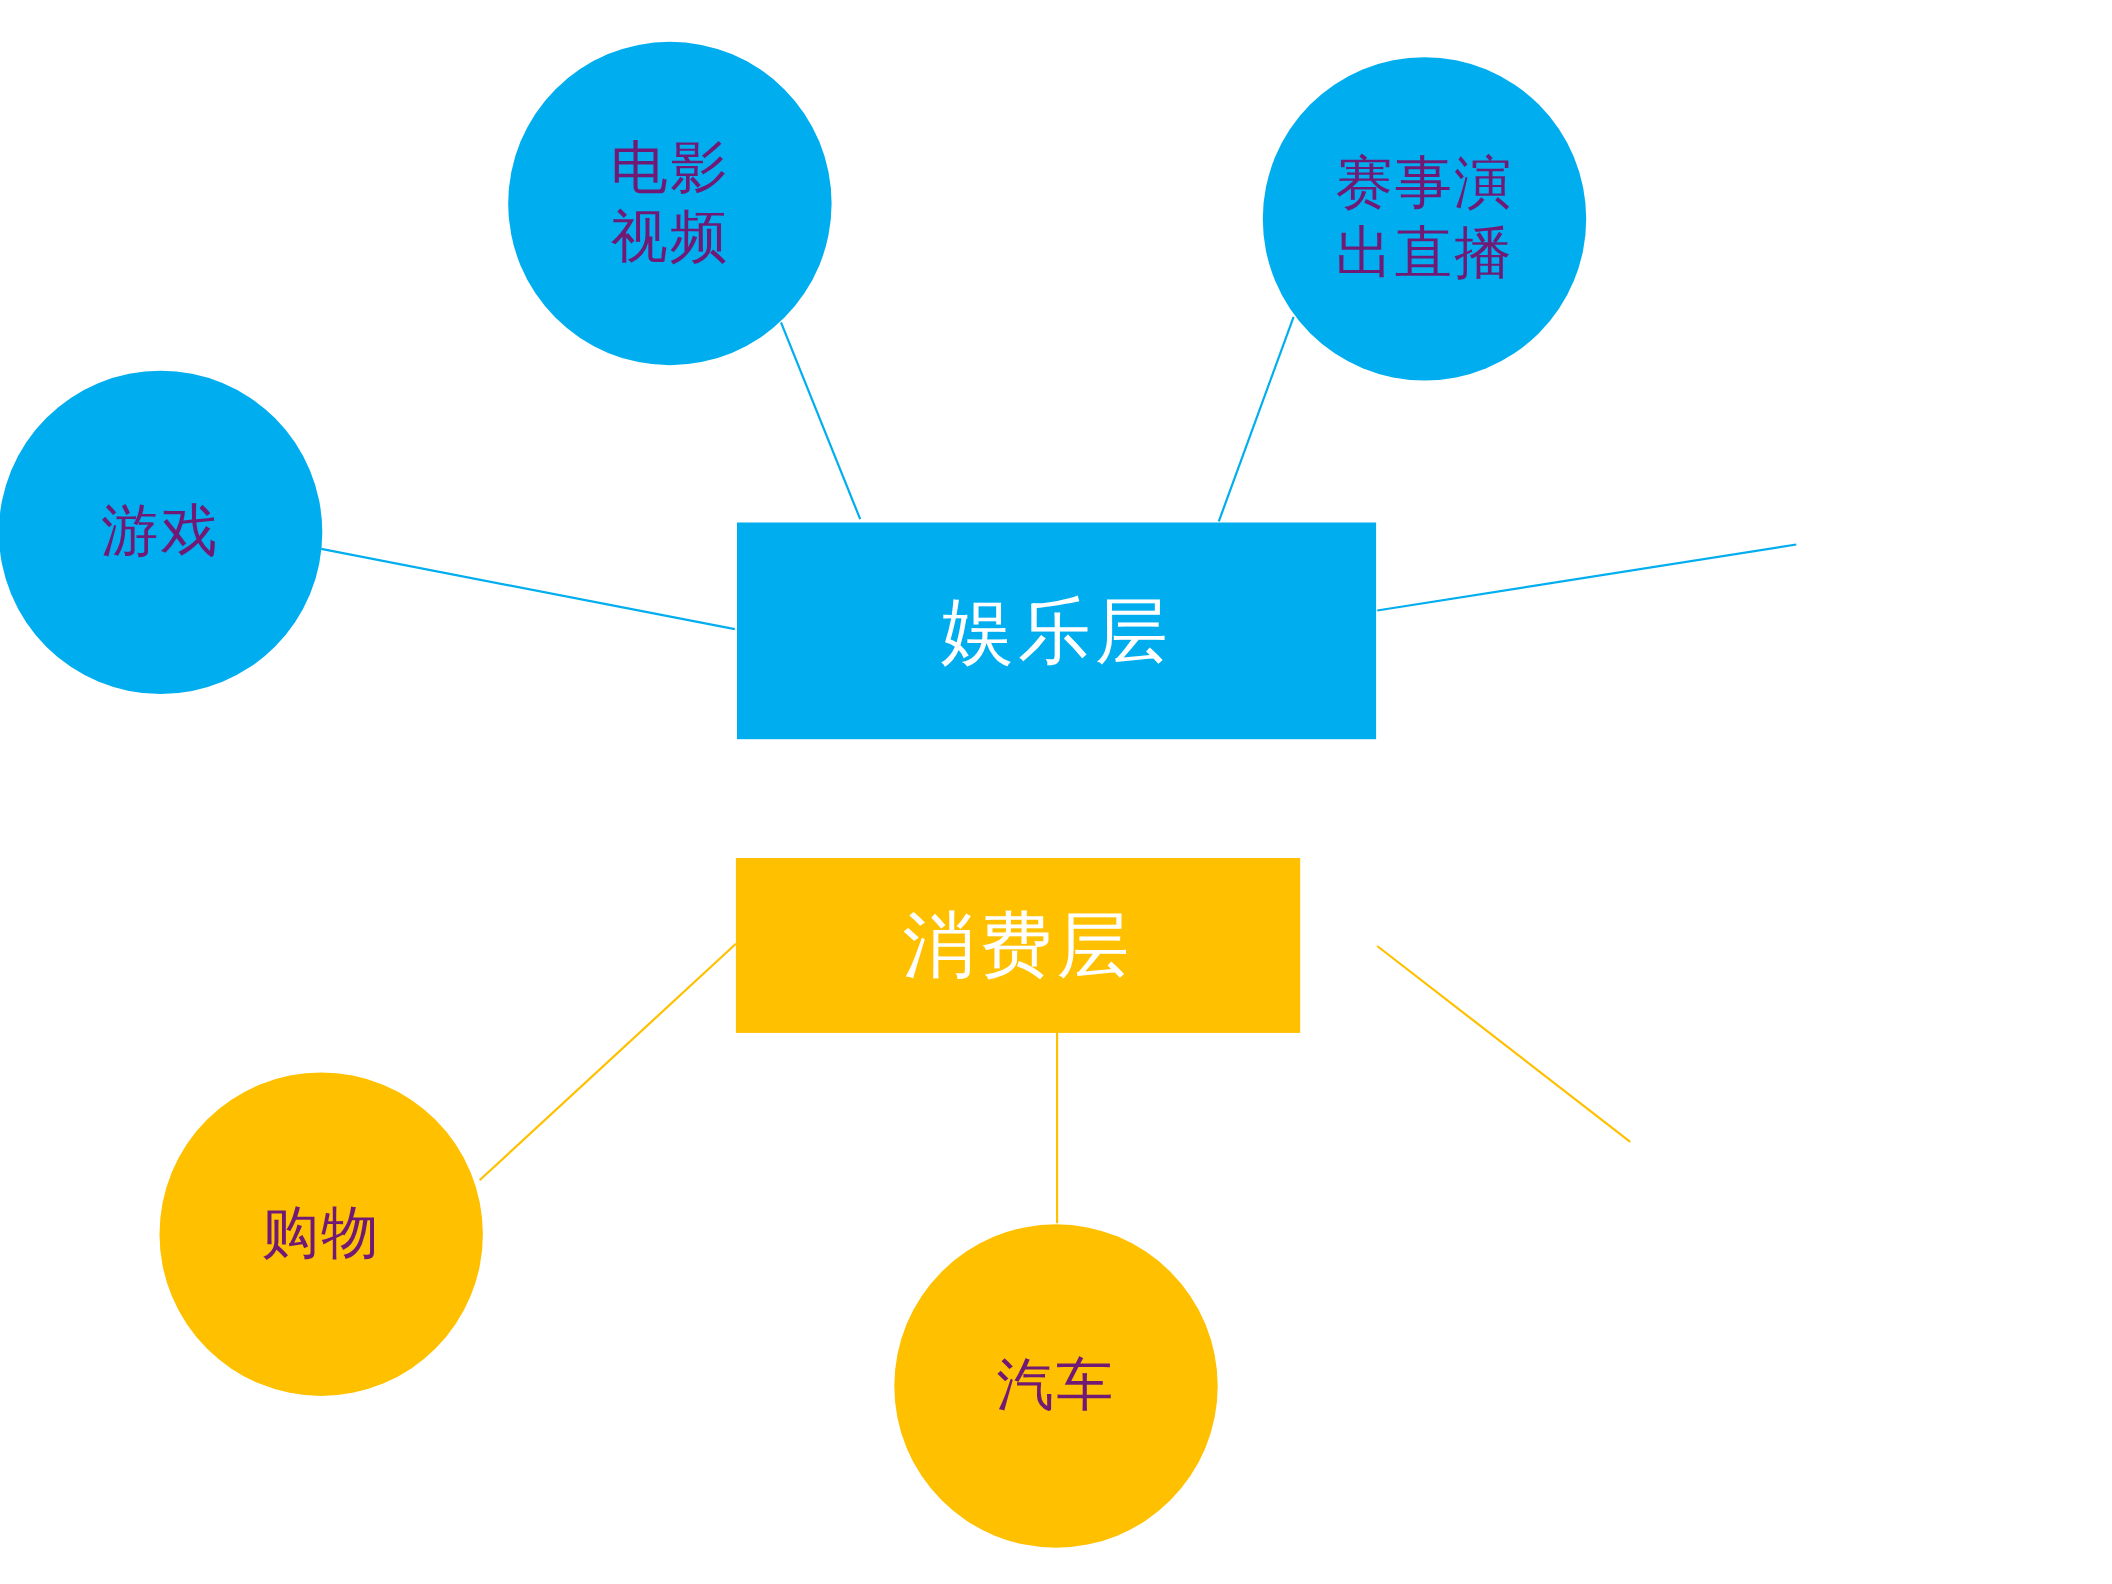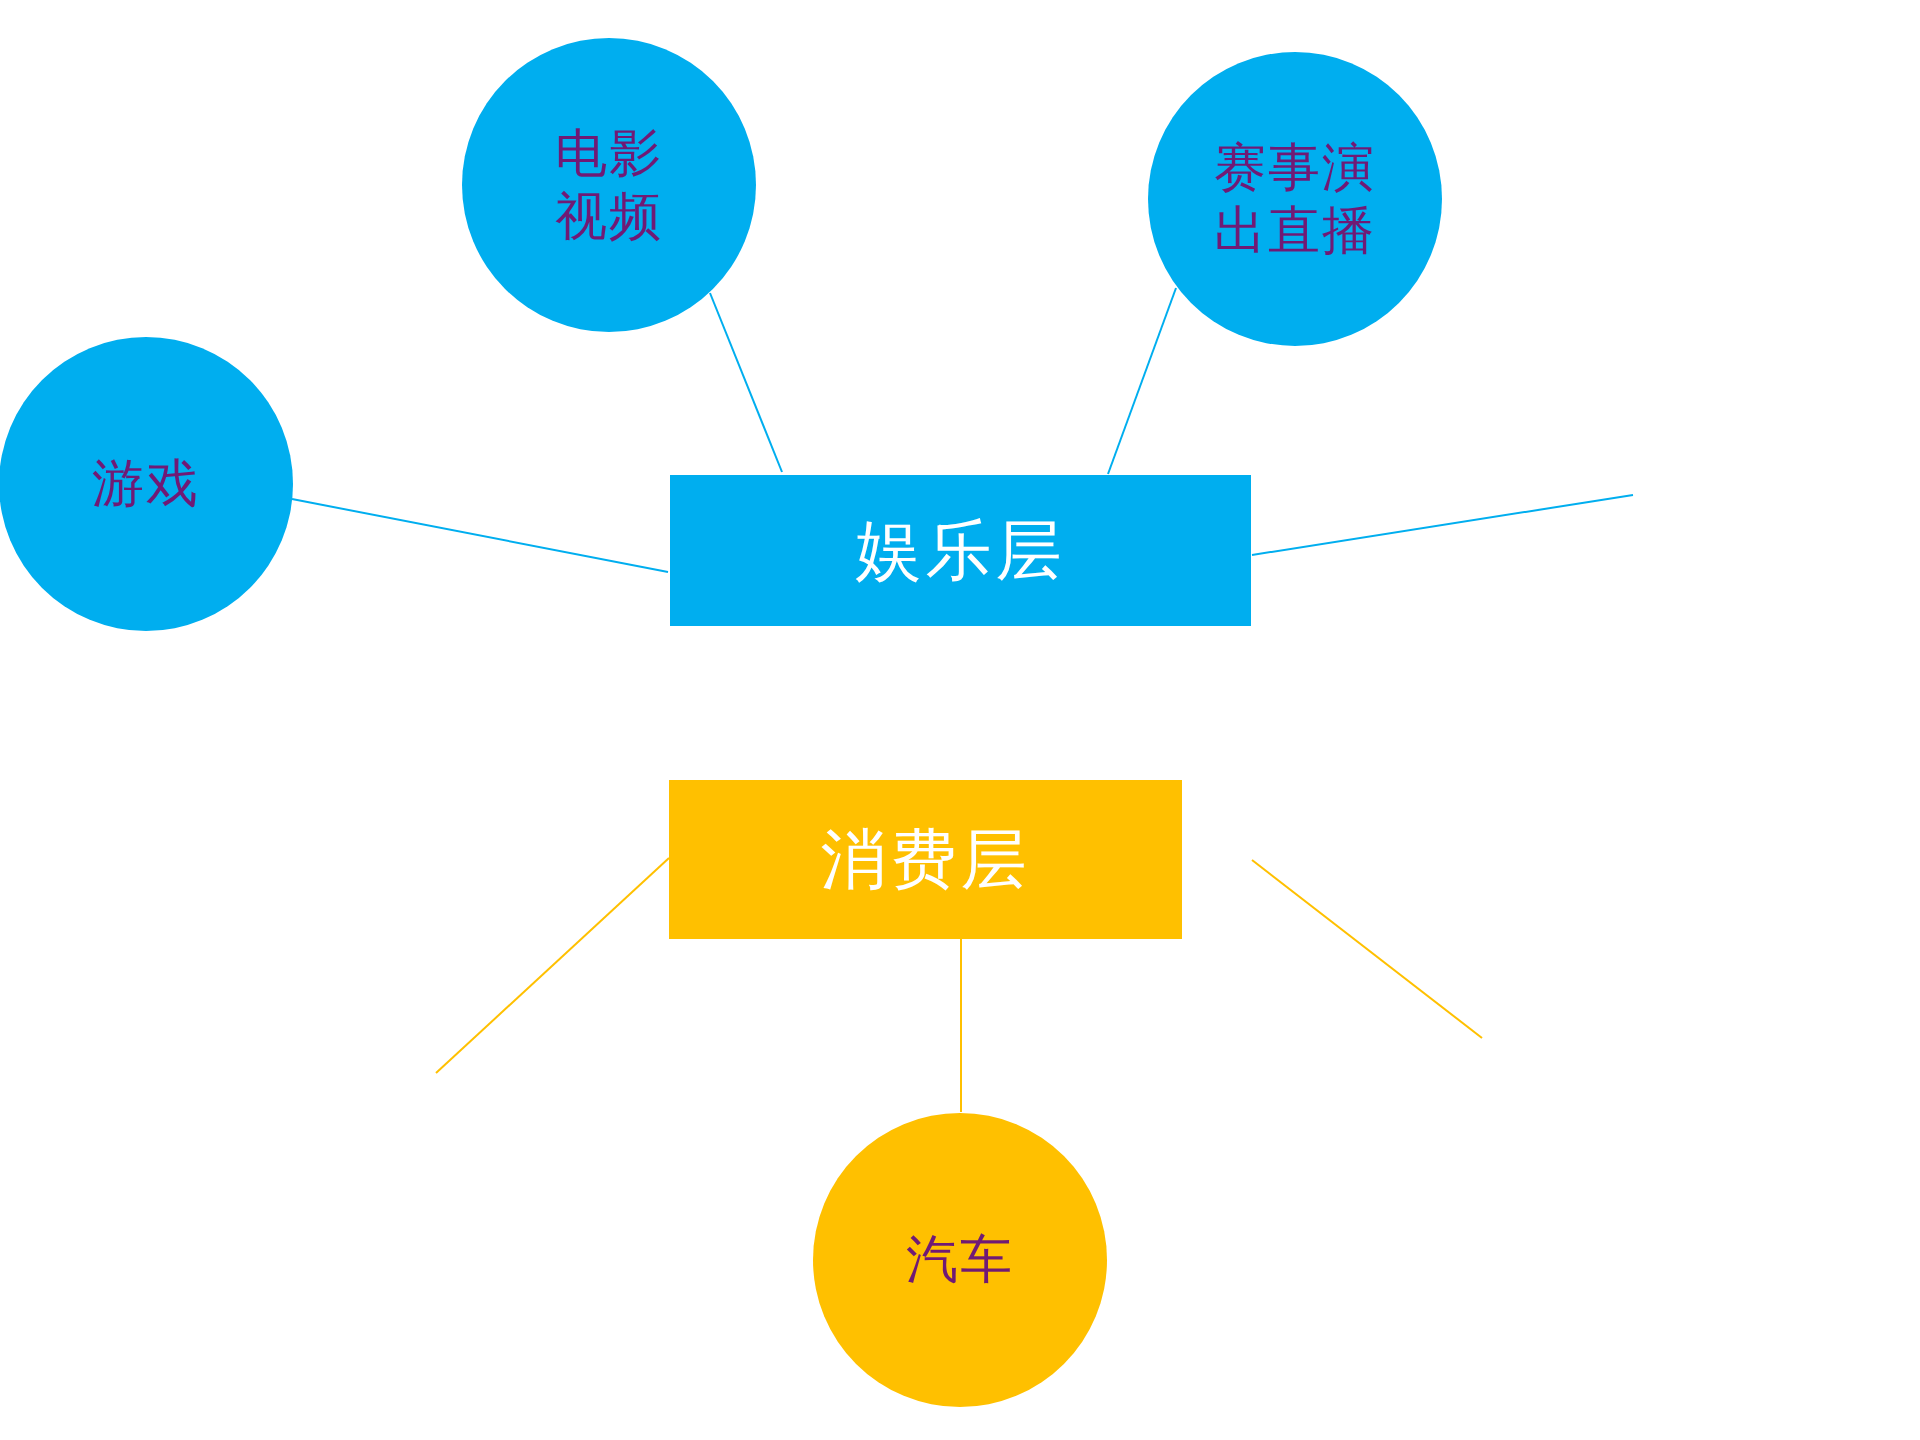--- a/index.html
+++ b/index.html
@@ -63,21 +63,21 @@
   
   #node-games        { left: -1px;   top: 337px; }
   #node-movies       { left: 462px;  top: 38px;  }
   #node-events       { left: 1148px; top: 52px;  }
   #node-travel       { left: 1624px; top: 352px; }
   #node-shopping     { left: 145px;  top: 975px; }
   #node-cars         { left: 813px;  top: 1113px;}
   #node-real-estate  { left: 1482px; top: 951px; }
 
   
-  #hub-entertainment { left: 670px; top: 475px; width: 581px; height: 151px; }
+  #hub-entertainment { left: 670px; top: 475px; width: 581px; height: 197px; }
   #hub-consumption   { left: 669px; top: 780px; width: 513px; height: 159px; }
 </style>
 </head>
 <body>
 
 <div id="canvas">
 
   <svg id="connector-layer" viewBox="0 0 1920 1440" xmlns="http://www.w3.org/2000/svg">
 
     <line x1="292" y1="499" x2="668" y2="572" stroke="#00AEEF" stroke-width="2"></line>
@@ -106,19 +106,22 @@
     <span class="node-label">电影
 视频</span>
   </div>
 
   <div class="node-circle blue-fill" id="node-events" style="background-color: rgb(0, 174, 239);">
     <span class="node-label">赛事演
 出直播</span>
   </div>
 
 
+  <div class="node-circle gold-fill" id="node-shopping" style="background-color: rgb(255, 192, 0);">
+    <span class="node-label">购物</span>
+  </div>
 
   <div class="node-circle gold-fill" id="node-cars" style="background-color: rgb(255, 192, 0);">
     <span class="node-label">汽车</span>
   </div>
 
 
 </div>
 
 </body></html>

